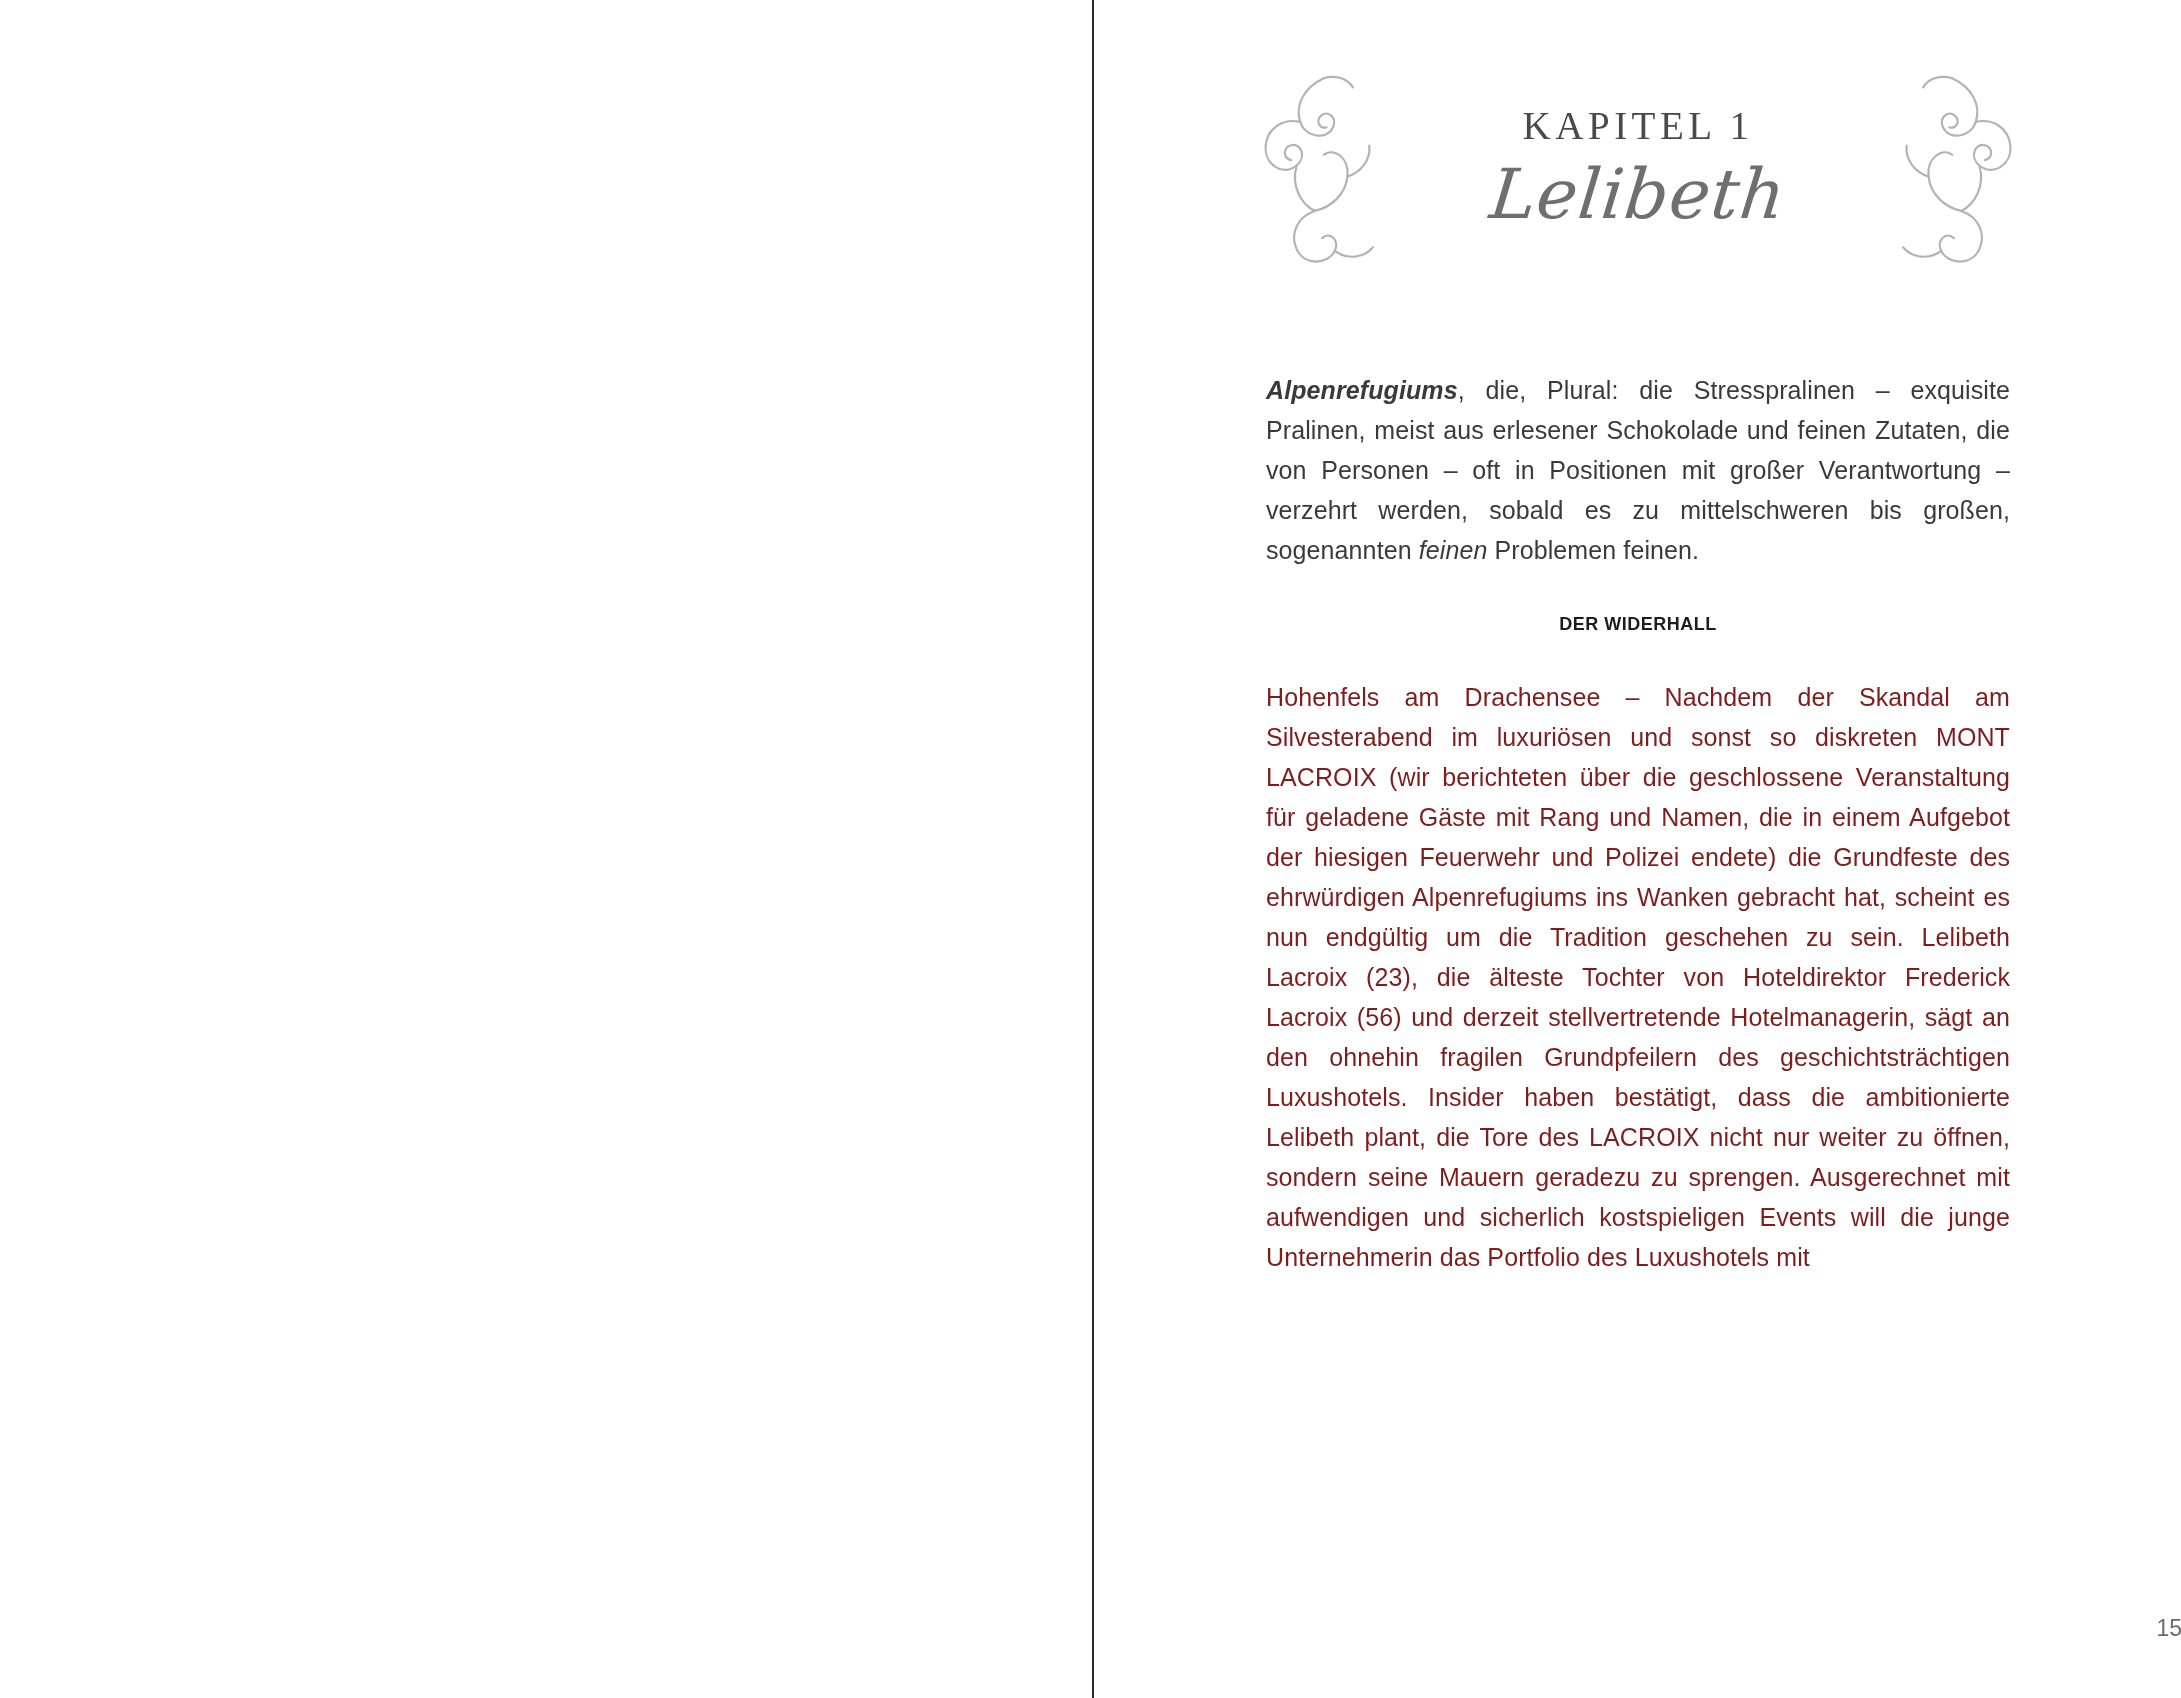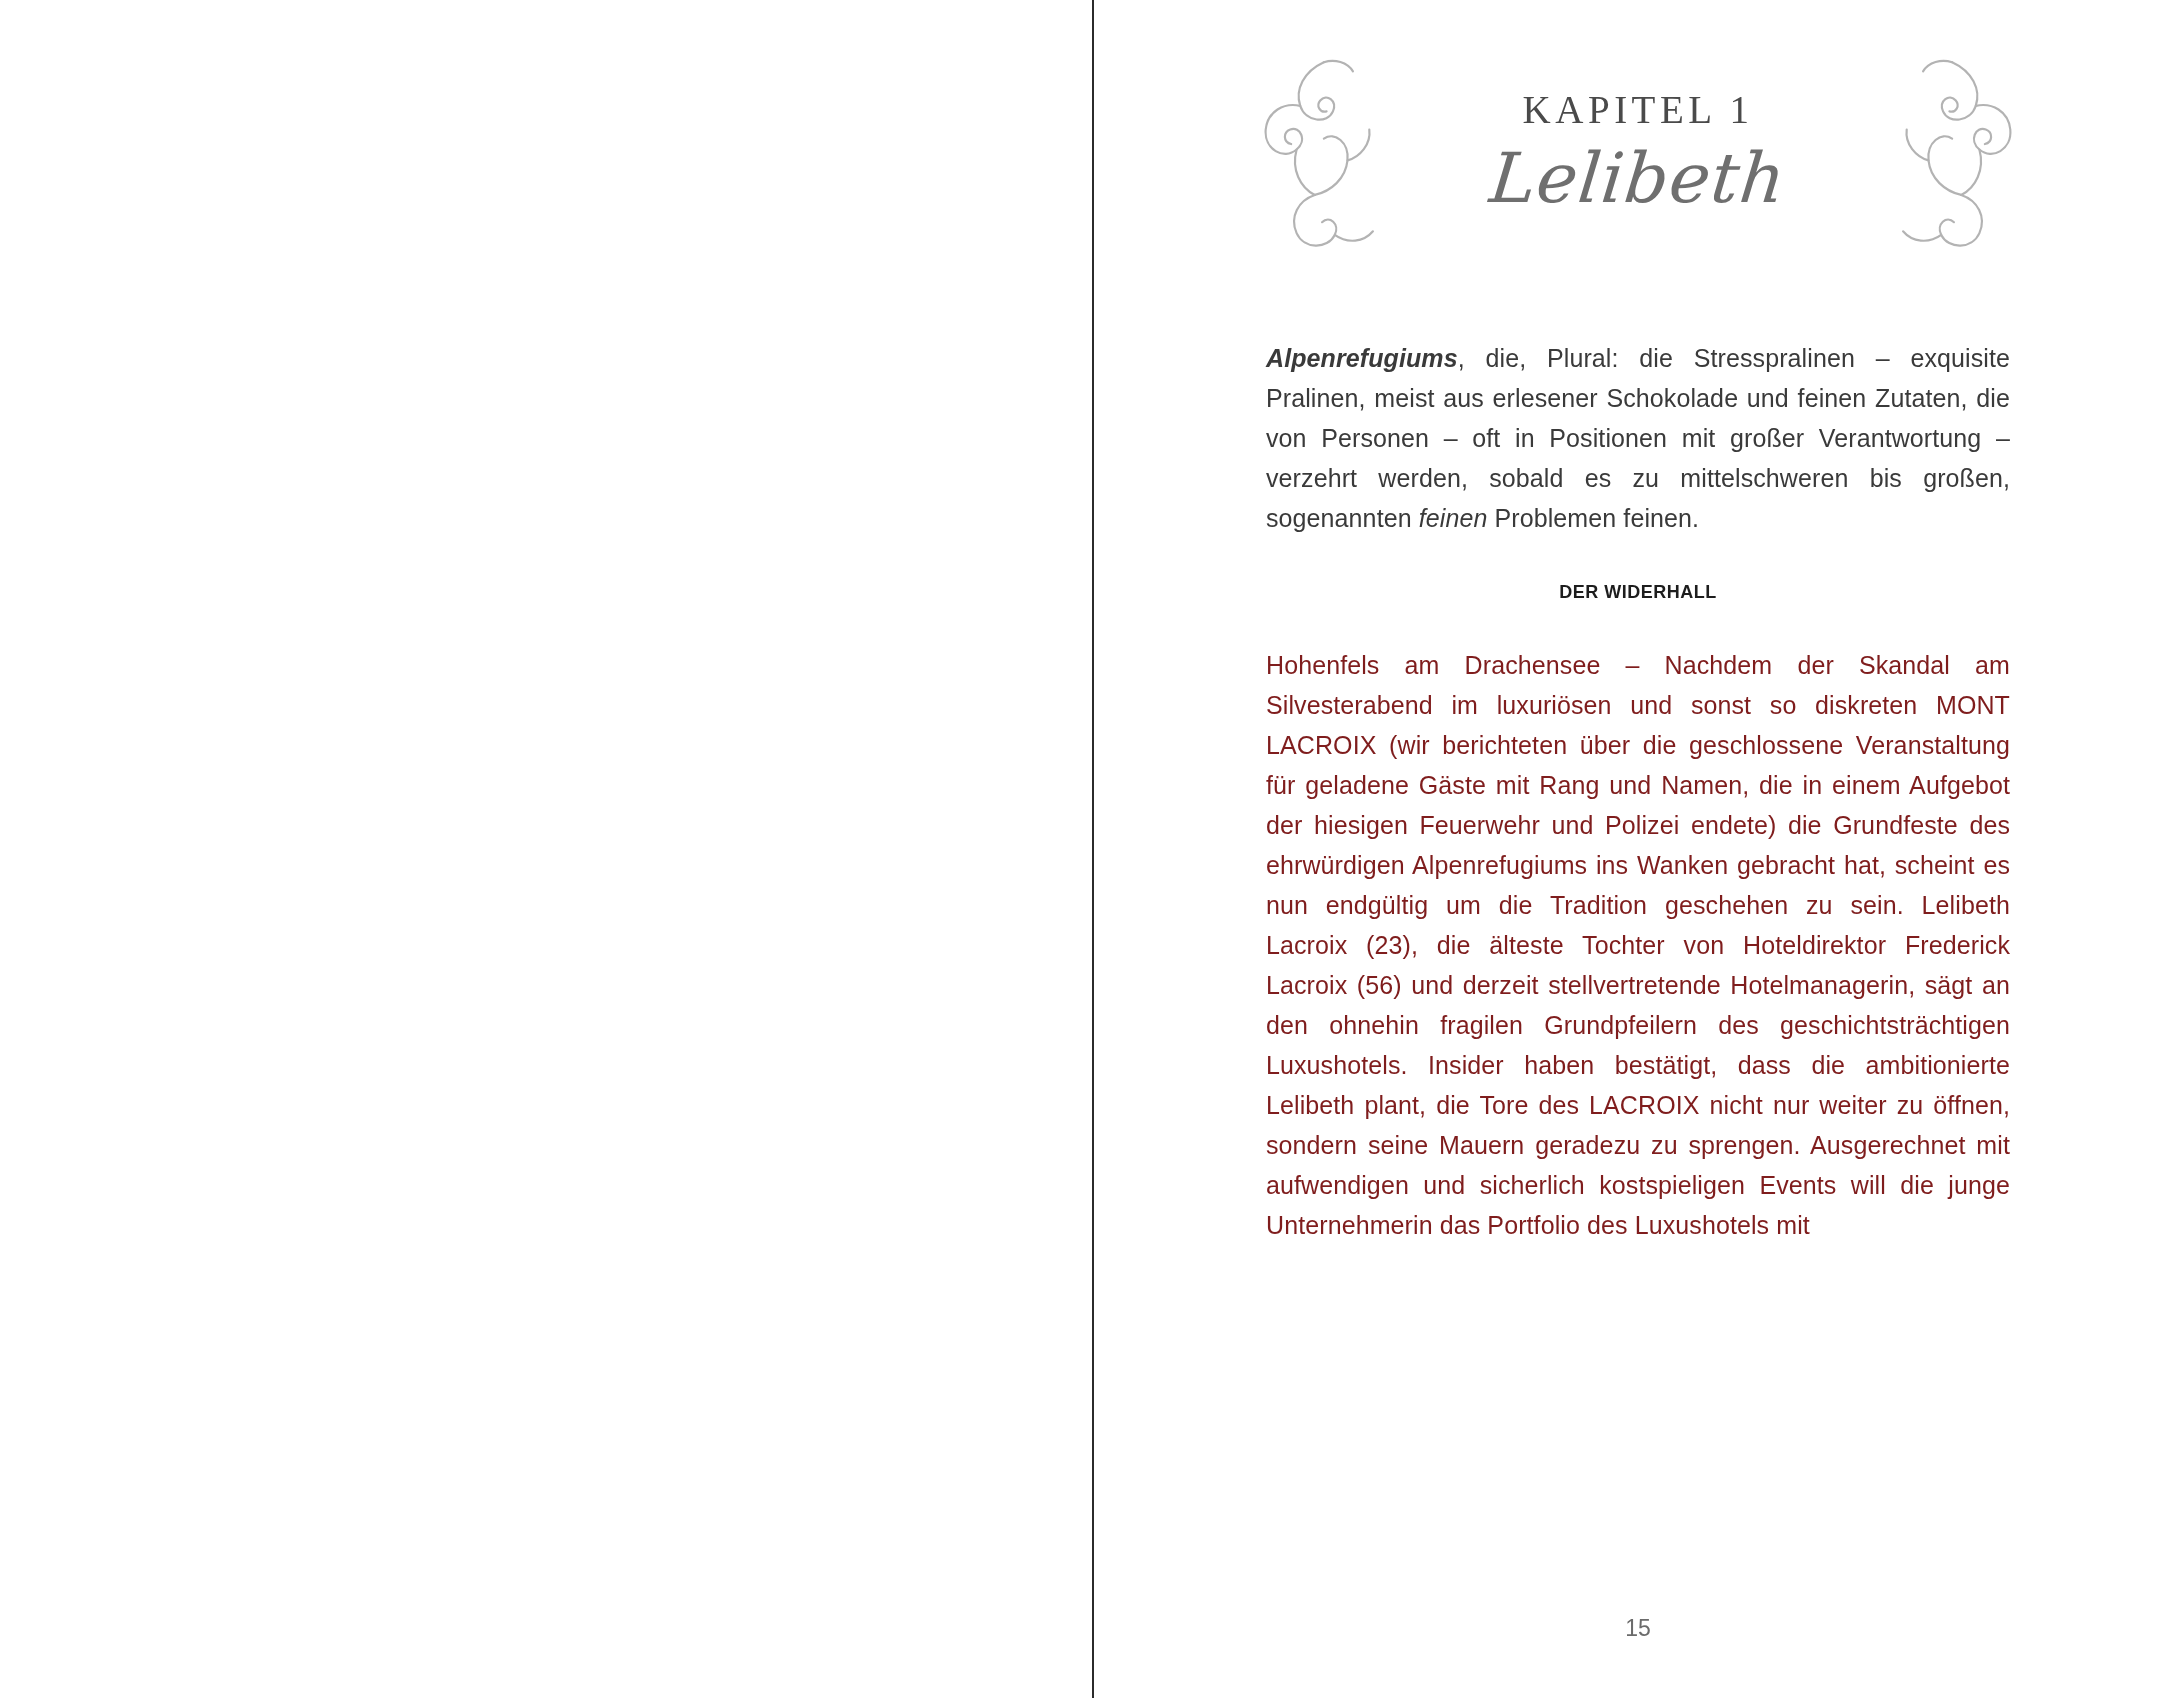--- a/index.html
+++ b/index.html
@@ -29,21 +29,21 @@
     width: 1094px;
     border-right: 2.7px solid #2b2b2b;
   }
   .page-right {
     width: 1088px;
   }
 
   
   .chapter-head {
     position: relative;
-    margin: 0 auto;
+    margin: 16px auto;
     width: 764px;
     height: 318px;
     padding-top: 40px;
     box-sizing: border-box;
     text-align: center;
   }
   .chapter-title {
     font-family: "Liberation Serif", serif;
     font-size: 39px;
     letter-spacing: 4.5px;
@@ -104,21 +104,21 @@
     text-align: center;
     letter-spacing: 0.5px;
     margin: 44px 0 42px 0;
   }
 
   .folio {
     position: absolute;
     bottom: 56px;
     left: 0;
     right: 0;
-    text-align: center;
+    text-align: right;
     font-family: "Liberation Sans", sans-serif;
     font-size: 23px;
     color: #6b6b6b;
   }
 </style>
 </head>
 <body>
 
 <div class="spread">
 

